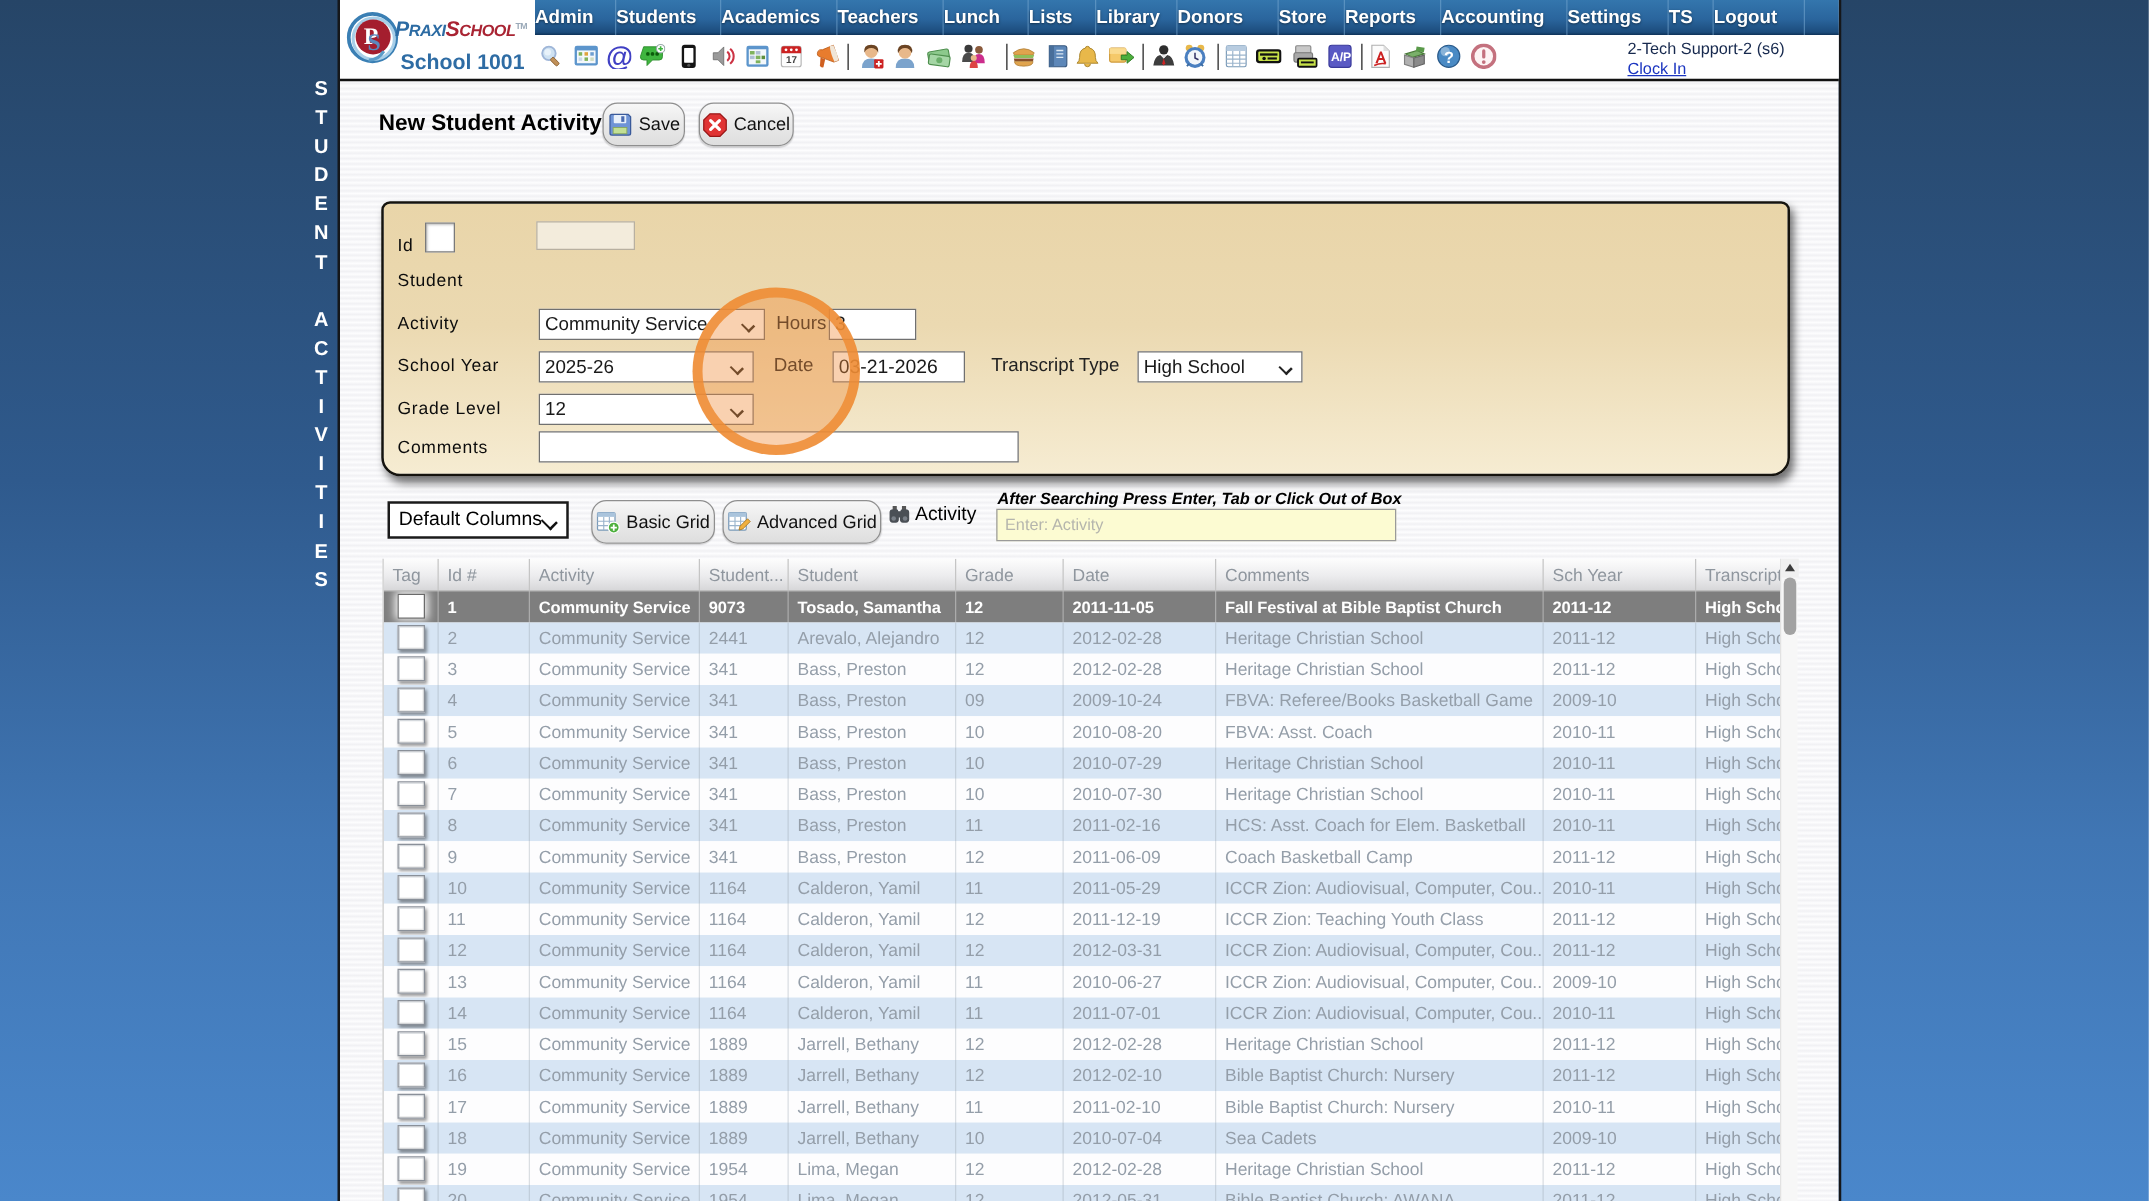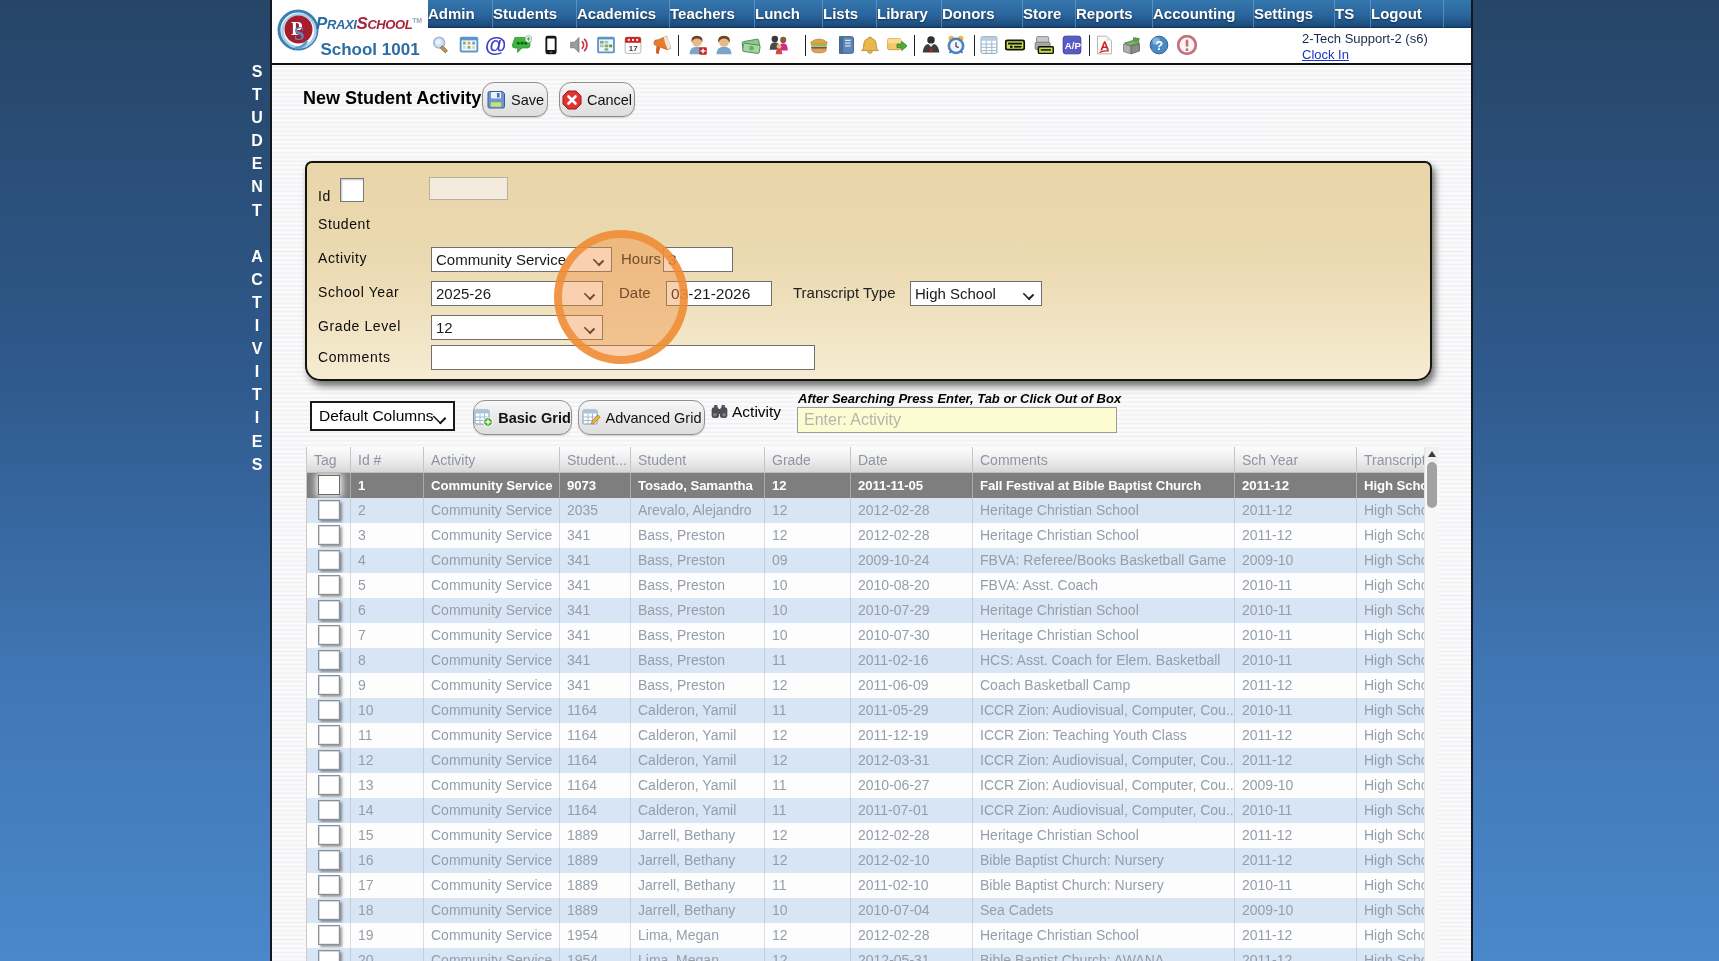--- a/index.html
+++ b/index.html
@@ -37,21 +37,21 @@
 .sel:after { content:""; position:absolute; right:8px; top:8px; width:7px; height:7px; border-right:2px solid #222; border-bottom:2px solid #222; transform:rotate(45deg) scale(1,0.8); transform-origin:center; }
 .chk { position:absolute; background:#fff; border:1px solid #7a7a7a; box-shadow:inset 1px 1px 2px rgba(0,0,0,0.25), inset -1px -1px 1px rgba(255,255,255,0.8); }
 
 
 #circle { position:absolute; left:282px; top:230px; width:134px; height:134px; border-radius:50%; background:rgba(241,140,58,0.40); border:8.5px solid rgba(239,140,52,0.85); z-index:50; }
 
 
 #defcols { position:absolute; left:38px; top:401px; width:145px; height:30px; background:#fff; border:2px solid #1a1a1a; font-size:15.5px; color:#000; line-height:26px; padding-left:7px; }
 #defcols:after { content:""; position:absolute; right:8px; top:9px; width:9px; height:9px; border-right:2.5px solid #111; border-bottom:2.5px solid #111; transform:rotate(45deg) scale(1,0.75); }
 #searchnote { position:absolute; left:526px; top:391px; font-style:italic; font-size:13px; font-weight:bold; color:#000; }
-#searchbox { position:absolute; left:525px; top:407px; width:320px; height:26px; background:#fcfbd2; border:1px solid #9a9a9a; color:#b5b5ad; font-size:16px; line-height:24px; padding-left:6px; }
+#searchbox { position:absolute; left:525px; top:407px; width:320px; height:26px; background:#fcfbd2; border:1px solid #9a9a9a; color:#b5b5ad; font-size:13px; line-height:24px; padding-left:6px; }
 #actlabel { position:absolute; left:460px; top:403px; font-size:15.5px; color:#000; }
 
 
 #tbl { position:absolute; left:34px; top:447px; width:1118px; height:514px; background:#fff; border-left:1px solid #c9c9c9; overflow:hidden; }
 .hrow { display:flex; height:26px; background:linear-gradient(180deg,#fdfdfd 0%,#ececee 55%,#d7d7d9 100%); border-bottom:1px solid #bdbdbd; }
 .hrow .c { color:#8f969e; font-size:14px; line-height:26px; border-right:1px solid #c5c5c5; padding-left:7px; overflow:hidden; white-space:nowrap; flex:none; }
 .r { display:flex; height:25px; }
 .r .c { font-size:14px; line-height:25px; border-right:1px solid rgba(150,160,170,0.33); padding-left:7px; overflow:hidden; white-space:nowrap; flex:none; color:#949ea9; }
 .r.w { background:#fdfdfe; }
 .r.b { background:#d7e5f4; }
@@ -294,21 +294,21 @@
       <div class="inp" style="left:359px; top:118px; width:106px; height:25px; line-height:24px;">03-21-2026</div>
       <div class="lb2" style="left:486px; top:121px;">Transcript Type</div>
       <div class="sel" style="left:603px; top:118px; width:132px; height:25px; line-height:24px;">High School</div>
       <div class="lb" style="left:11px; top:155px;">Grade Level</div>
       <div class="sel" style="left:124px; top:152px; width:172px; height:25px; line-height:24px;">12</div>
       <div class="lb" style="left:11px; top:186px;">Comments</div>
       <div class="inp" style="left:124px; top:182px; width:384px; height:25px;"></div>
     </div>
     <div id="circle"></div>
     <div id="defcols">Default Columns</div>
-    <div class="btn" id="basicbtn" style="left:201px; top:400px; width:99px;font-weight:bold;"><svg width="19" height="19" viewBox="0 0 19 19">
+    <div class="btn" id="basicbtn" style="left:201px; top:400px; width:99px;"><svg width="19" height="19" viewBox="0 0 19 19">
           <rect x="1" y="2" width="14" height="14" rx="1" fill="#fff" stroke="#7a9ab8"></rect>
           <rect x="1" y="2" width="14" height="3.5" fill="#aac4dc"></rect>
           <path d="M1 9 h14 M1 12.5 h14 M6 5.5 v10.5 M10.5 5.5 v10.5" stroke="#9ab4cc" stroke-width="0.9"></path>
           <circle cx="14" cy="14" r="4.4" fill="#4caf3c" stroke="#fff"></circle>
           <path d="M14 11.5 v5 M11.5 14 h5" stroke="#fff" stroke-width="1.4"></path>
         </svg>Basic Grid</div>
     <div class="btn" id="advbtn" style="left:306px; top:400px; width:127px;"><svg width="19" height="19" viewBox="0 0 19 19">
           <rect x="1" y="2" width="14" height="14" rx="1" fill="#fff" stroke="#7a9ab8"></rect>
           <rect x="1" y="2" width="14" height="3.5" fill="#aac4dc"></rect>
           <path d="M1 9 h14 M1 12.5 h14 M6 5.5 v10.5 M10.5 5.5 v10.5" stroke="#9ab4cc" stroke-width="0.9"></path>
@@ -349,21 +349,21 @@
     <div class="c" style="width:262px;">Fall Festival at Bible Baptist Church</div>
     <div class="c" style="width:122px;">2011-12</div>
     <div class="c" style="width:68px;">High Scho</div>
   </div>
   <div class="r b">
     <div class="c" style="width:44px; padding-left:0;">
             <div class="rchk"></div>
           </div>
     <div class="c" style="width:73px;">2</div>
     <div class="c" style="width:136px;">Community Service</div>
-    <div class="c" style="width:71px;">2035</div>
+    <div class="c" style="width:71px;">2441</div>
     <div class="c" style="width:134px;">Arevalo, Alejandro</div>
     <div class="c" style="width:86px;">12</div>
     <div class="c" style="width:122px;">2012-02-28</div>
     <div class="c" style="width:262px;">Heritage Christian School</div>
     <div class="c" style="width:122px;">2011-12</div>
     <div class="c" style="width:68px;">High Scho</div>
   </div>
   <div class="r w">
     <div class="c" style="width:44px; padding-left:0;">
             <div class="rchk"></div>

